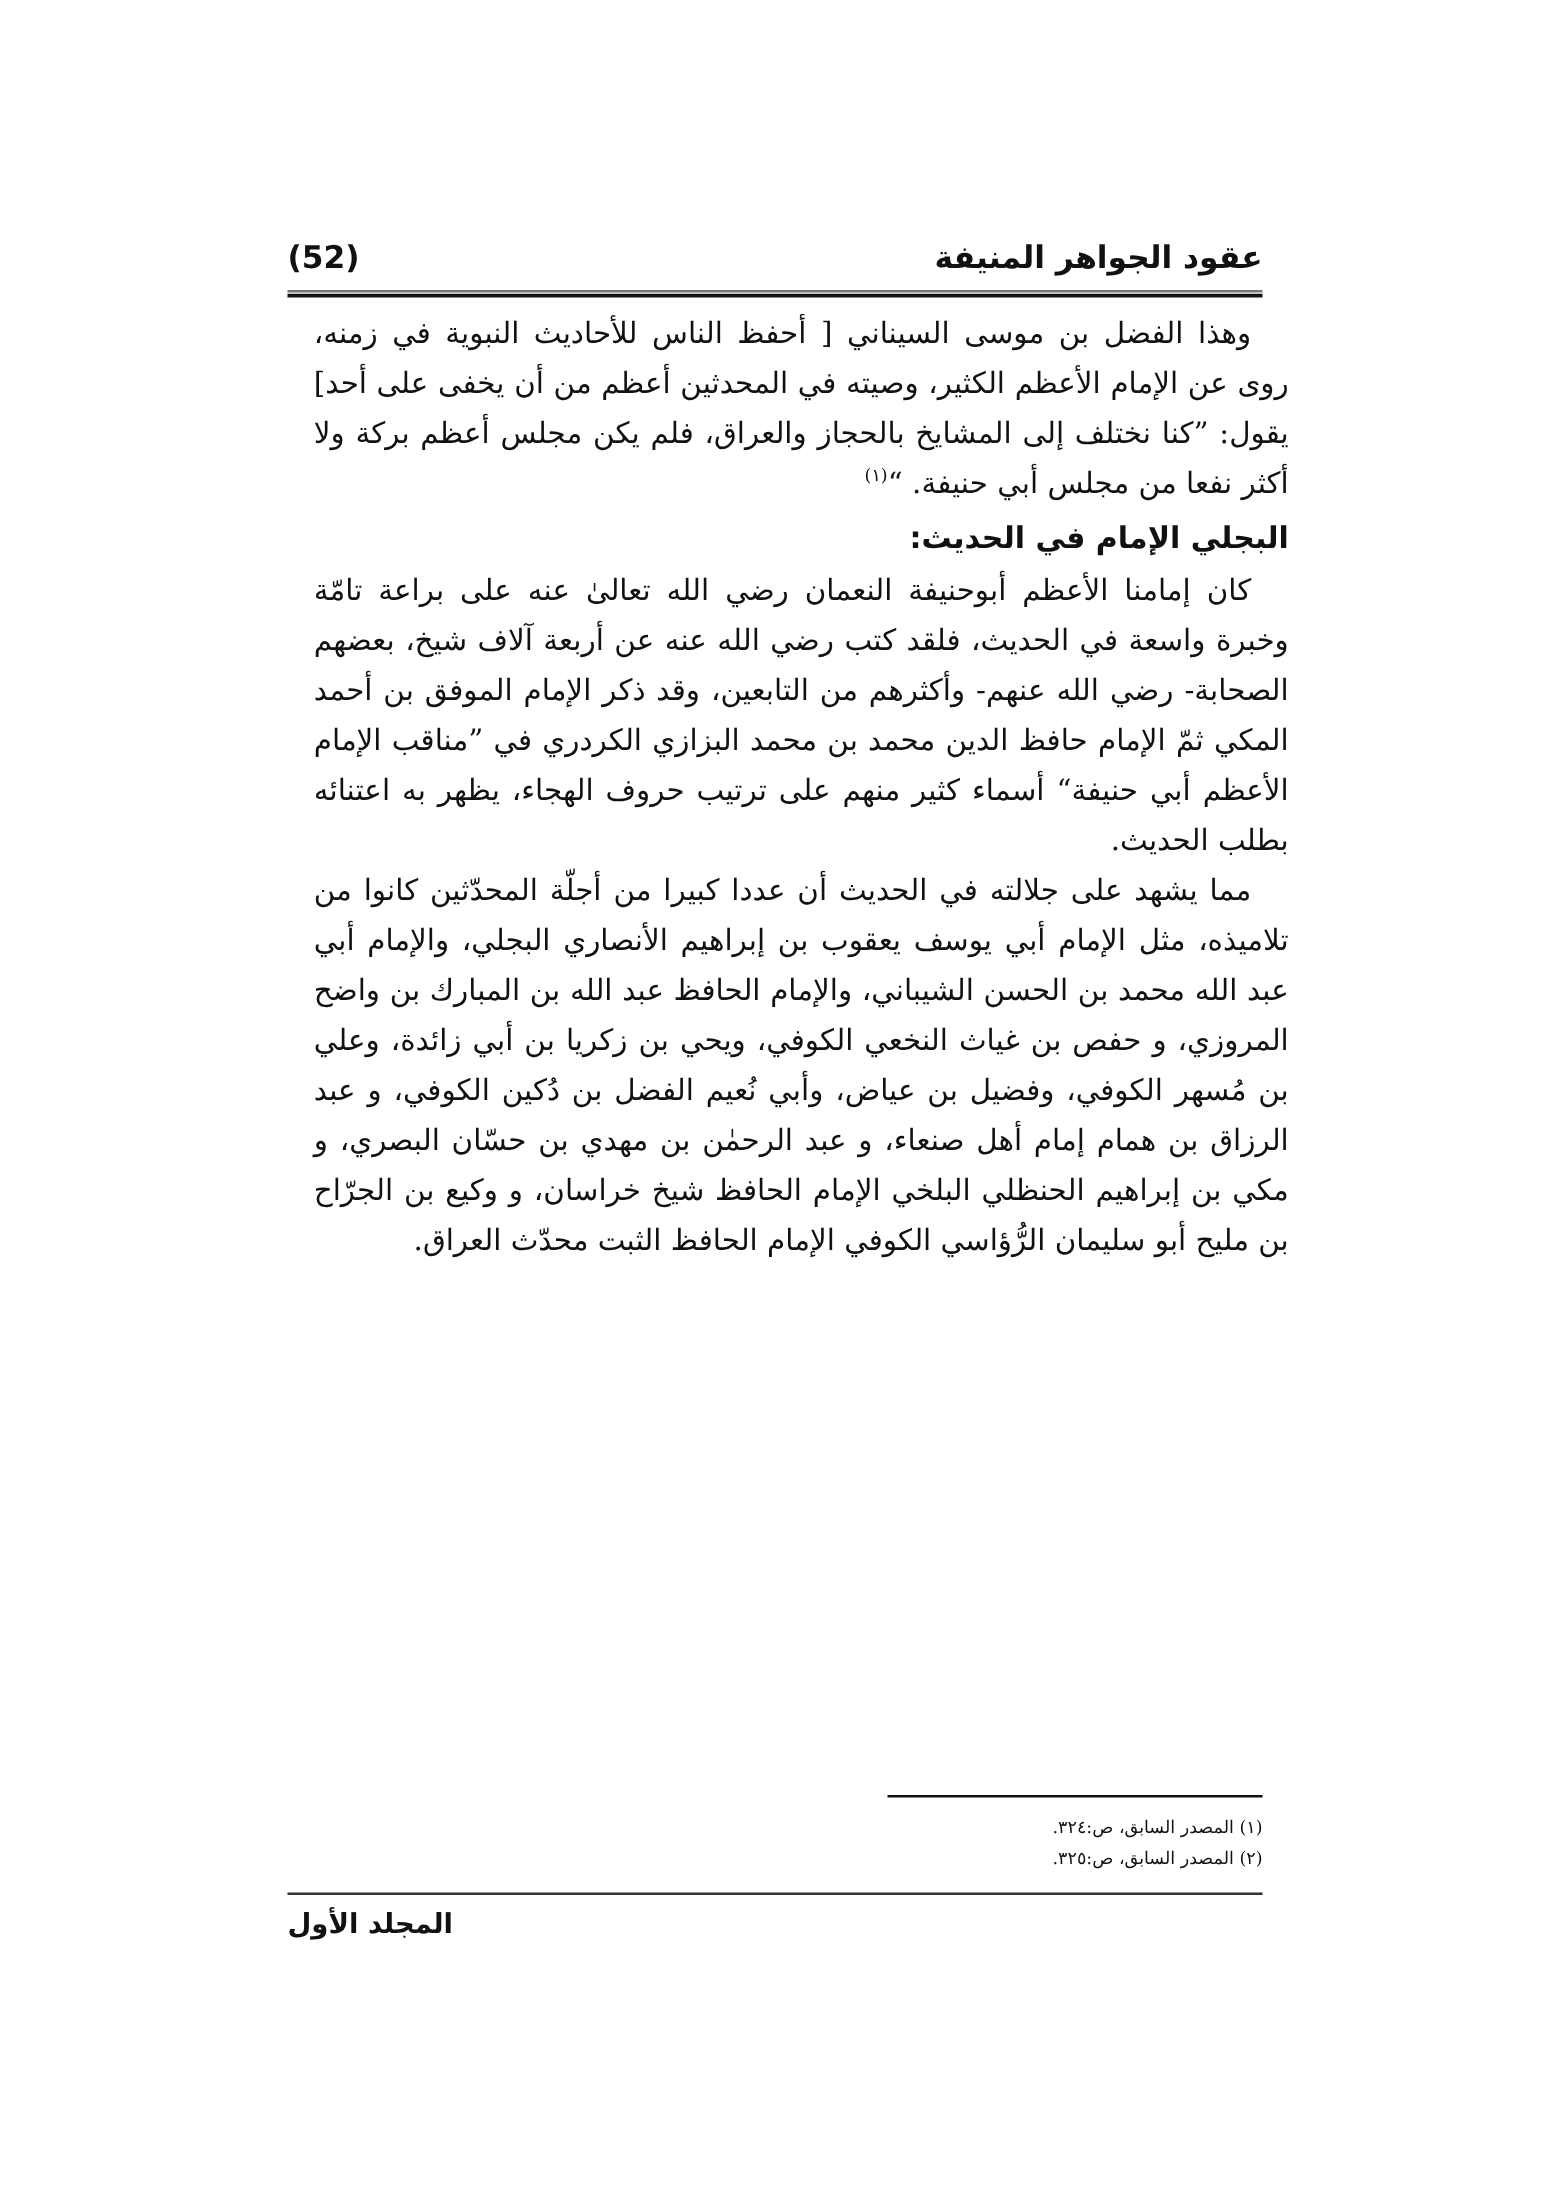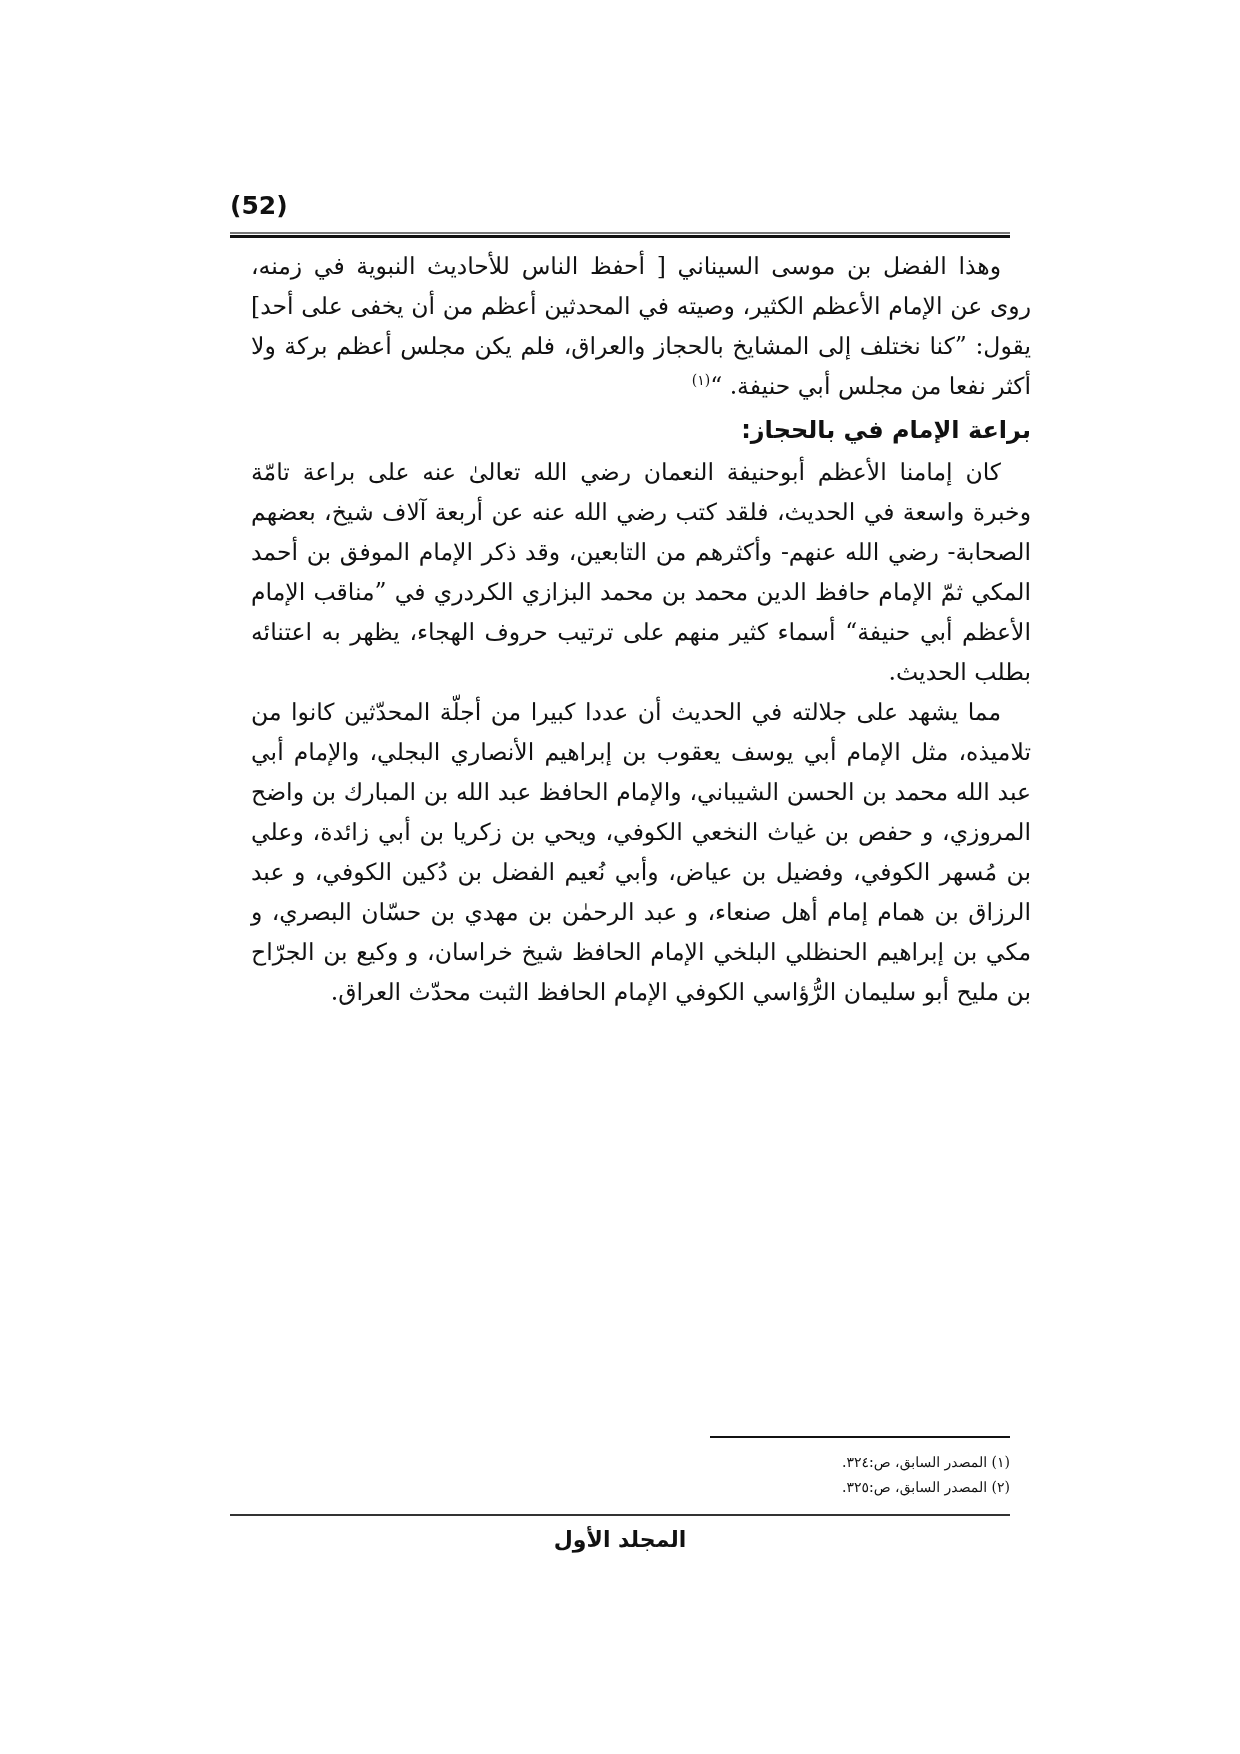--- a/index.html
+++ b/index.html
@@ -118,43 +118,44 @@
       left: 0;
       width: 780px;
       height: 0;
       border-top: 2px solid #333;
     }
     .footer-label {
       position: absolute;
       top: 1522px;
       left: 0;
       width: 780px;
-      text-align: center;
+      text-align: left;
       direction: rtl;
       font-family: "DejaVu Sans", "Liberation Sans", sans-serif;
       font-weight: bold;
       font-size: 22px;
       line-height: 36px;
     }
   </style>
 </head>
 <body>
 
 <div class="page">
 
   <div class="running-header">
+    <span class="book-title">عقود الجواهر المنيفة</span>
     <span class="page-number">(52)</span>
   </div>
 
   <div class="header-rule"></div>
 
   <div class="body-text">
     <p class="indent"><span>وهذا الفضل بن موسى السيناني [ أحفظ الناس للأحاديث النبوية في زمنه، روى عن الإمام الأعظم الكثير، وصيته في المحدثين أعظم من أن يخفى على أحد] يقول: ”كنا نختلف إلى المشايخ بالحجاز والعراق، فلم يكن مجلس أعظم بركة ولا أكثر نفعا من مجلس أبي حنيفة. “</span><span class="fn-ref">(١)</span></p>
 
-    <h2>براعة الإمام في بالحجاز:</h2>
+    <h2>البجلي الإمام في الحديث:</h2>
 
     <p class="indent">كان إمامنا الأعظم أبوحنيفة النعمان رضي الله تعالىٰ عنه على براعة تامّة وخبرة واسعة في الحديث، فلقد كتب رضي الله عنه عن أربعة آلاف شيخ، بعضهم الصحابة- رضي الله عنهم- وأكثرهم من التابعين، وقد ذكر الإمام الموفق بن أحمد المكي ثمّ الإمام حافظ الدين محمد بن محمد البزازي الكردري في ”مناقب الإمام الأعظم أبي حنيفة“ أسماء كثير منهم على ترتيب حروف الهجاء، يظهر به اعتنائه بطلب الحديث.</p>
     <p class="indent">مما يشهد على جلالته في الحديث أن عددا كبيرا من أجلّة المحدّثين كانوا من تلاميذه، مثل الإمام أبي يوسف يعقوب بن إبراهيم الأنصاري البجلي، والإمام أبي عبد الله محمد بن الحسن الشيباني، والإمام الحافظ عبد الله بن المبارك بن واضح المروزي، و حفص بن غياث النخعي الكوفي، ويحي بن زكريا بن أبي زائدة، وعلي بن مُسهر الكوفي، وفضيل بن عياض، وأبي نُعيم الفضل بن دُكين الكوفي، و عبد الرزاق بن همام إمام أهل صنعاء، و عبد الرحمٰن بن مهدي بن حسّان البصري، و مكي بن إبراهيم الحنظلي البلخي الإمام الحافظ شيخ خراسان، و وكيع بن الجرّاح بن مليح أبو سليمان الرُّؤاسي الكوفي الإمام الحافظ الثبت محدّث العراق.</p>
   </div>
 
   <div class="footnote-sep"></div>
 
   <div class="footnotes">
     <div>(١) المصدر السابق، ص:٣٢٤.</div>
     <div>(٢) المصدر السابق، ص:٣٢٥.</div>

